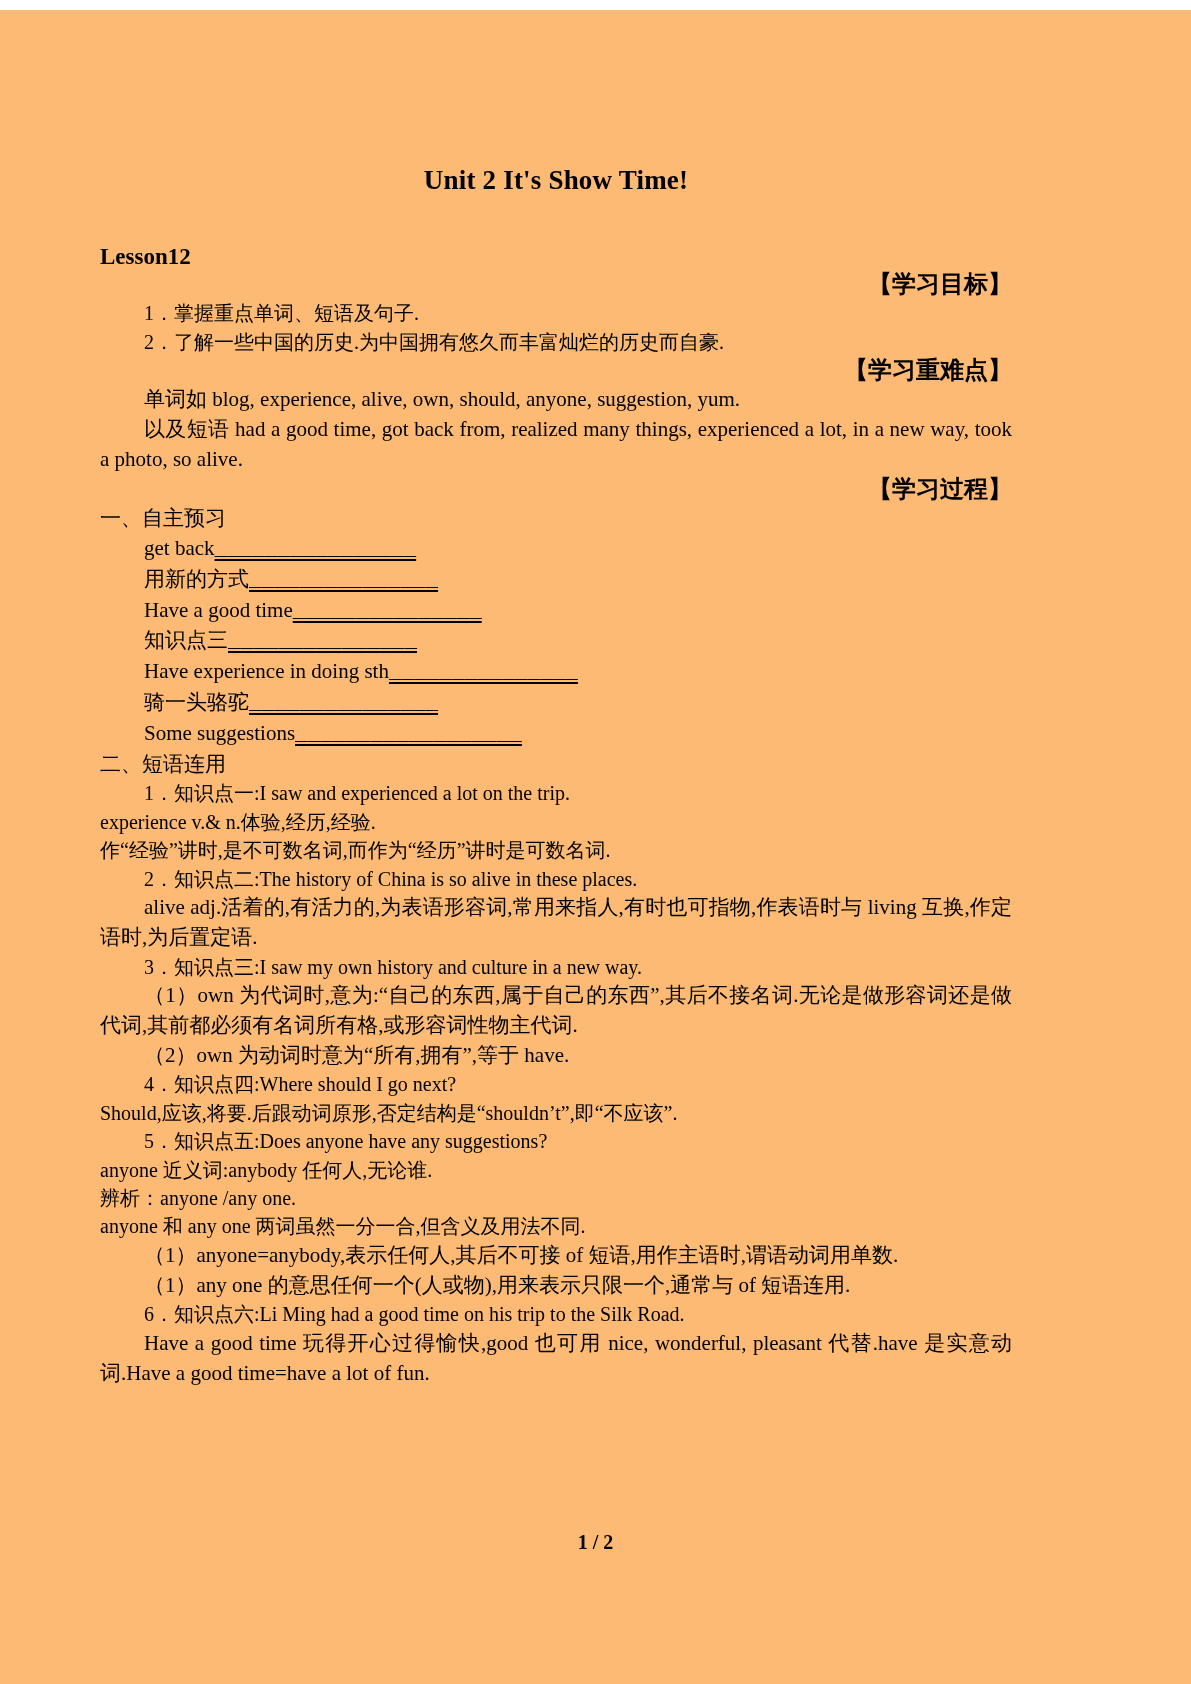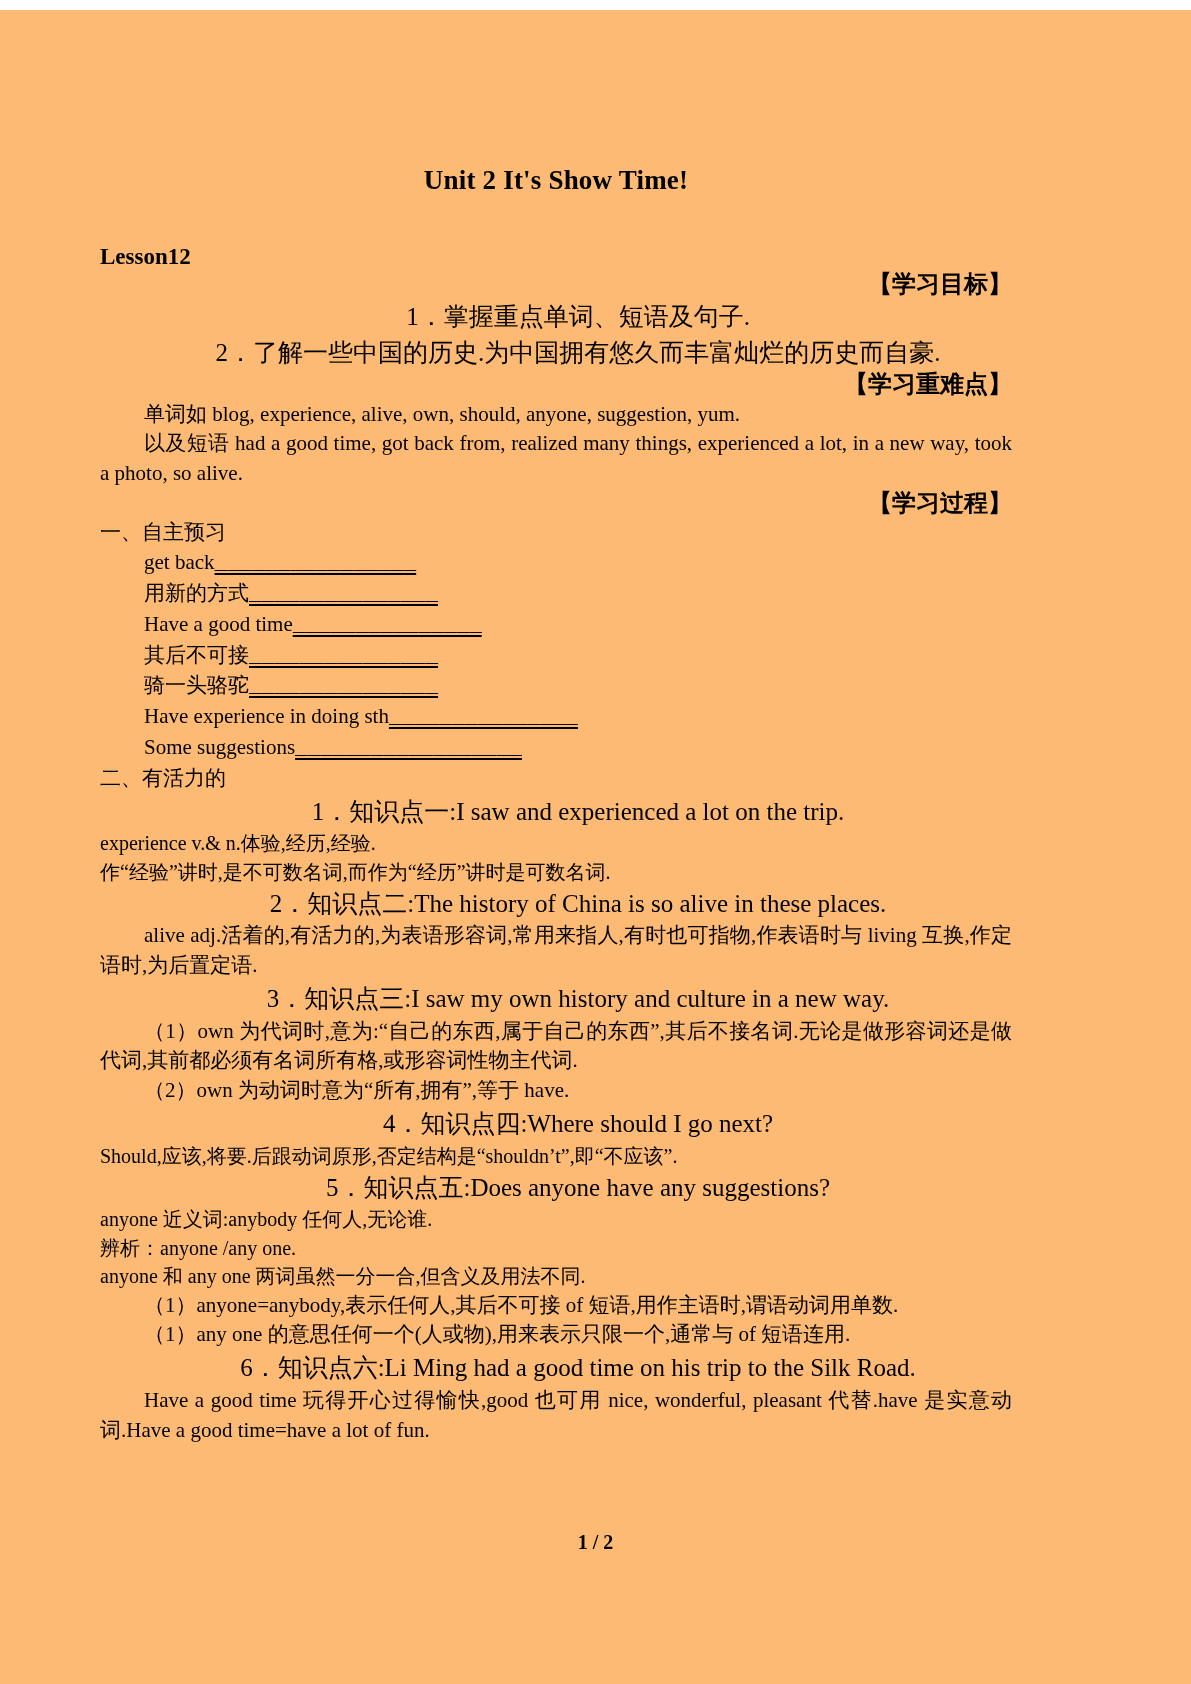--- a/index.html
+++ b/index.html
@@ -51,24 +51,23 @@
 
   
   .sec-head {
     font-size: 24px;
     font-weight: bold;
     line-height: 1.22;
     padding-left: 14px;
     text-align: right;
   }
   .num-item {
-    font-size: 25px;
+    font-size: 20px;
     line-height: 1.42;
     padding-left: 44px;
-    text-align: center;
   }
   .para-indent {
     font-size: 21px;
     line-height: 1.42;
     text-indent: 44px;
     text-align: justify;
     text-justify: inter-ideograph;
   }
   .para-flat {
     font-size: 20px;
@@ -123,27 +122,27 @@
     <div class="para-indent">以及短语 had a good time, got back from, realized many things, experienced a lot, in a new way,  took a photo, so alive.</div>
 
     <div class="sec-head">【学习过程】</div>
 
     <div class="sub-head">一、自主预习</div>
 
     <div>
       <div class="blank-line"><span>get back</span><span class="ul">________________</span></div>
       <div class="blank-line"><span>用新的方式</span><span class="ul">_______________</span></div>
       <div class="blank-line"><span>Have a good time</span><span class="ul">_______________</span></div>
-      <div class="blank-line"><span>其后不可接</span><span class="ul">_______________</span></div>
+      <div class="blank-line"><span>知识点三</span><span class="ul">_______________</span></div>
+      <div class="blank-line"><span>Have experience in doing sth</span><span class="ul">_______________</span></div>
       <div class="blank-line"><span>骑一头骆驼</span><span class="ul">_______________</span></div>
-      <div class="blank-line"><span>Have experience in doing sth</span><span class="ul">_______________</span></div>
       <div class="blank-line"><span>Some suggestions</span><span class="ul">__________________</span></div>
     </div>
 
-    <div class="sub-head">二、有活力的</div>
+    <div class="sub-head">二、短语连用</div>
 
     <div class="num-item">1．知识点一:I saw and experienced a lot on the trip.</div>
     <div class="para-flat">experience v.&amp; n.体验,经历,经验.</div>
     <div class="para-flat">作“经验”讲时,是不可数名词,而作为“经历”讲时是可数名词.</div>
 
     <div class="num-item">2．知识点二:The history of China is so alive in these places.</div>
     <div class="para-indent">alive adj.活着的,有活力的,为表语形容词,常用来指人,有时也可指物,作表语时与 living 互换,作定语时,为后置定语.</div>
 
     <div class="num-item">3．知识点三:I saw my own history and culture in a new way.</div>
     <div class="para-indent">（1）own 为代词时,意为:“自己的东西,属于自己的东西”,其后不接名词.无论是做形容词还是做代词,其前都必须有名词所有格,或形容词性物主代词.</div>

